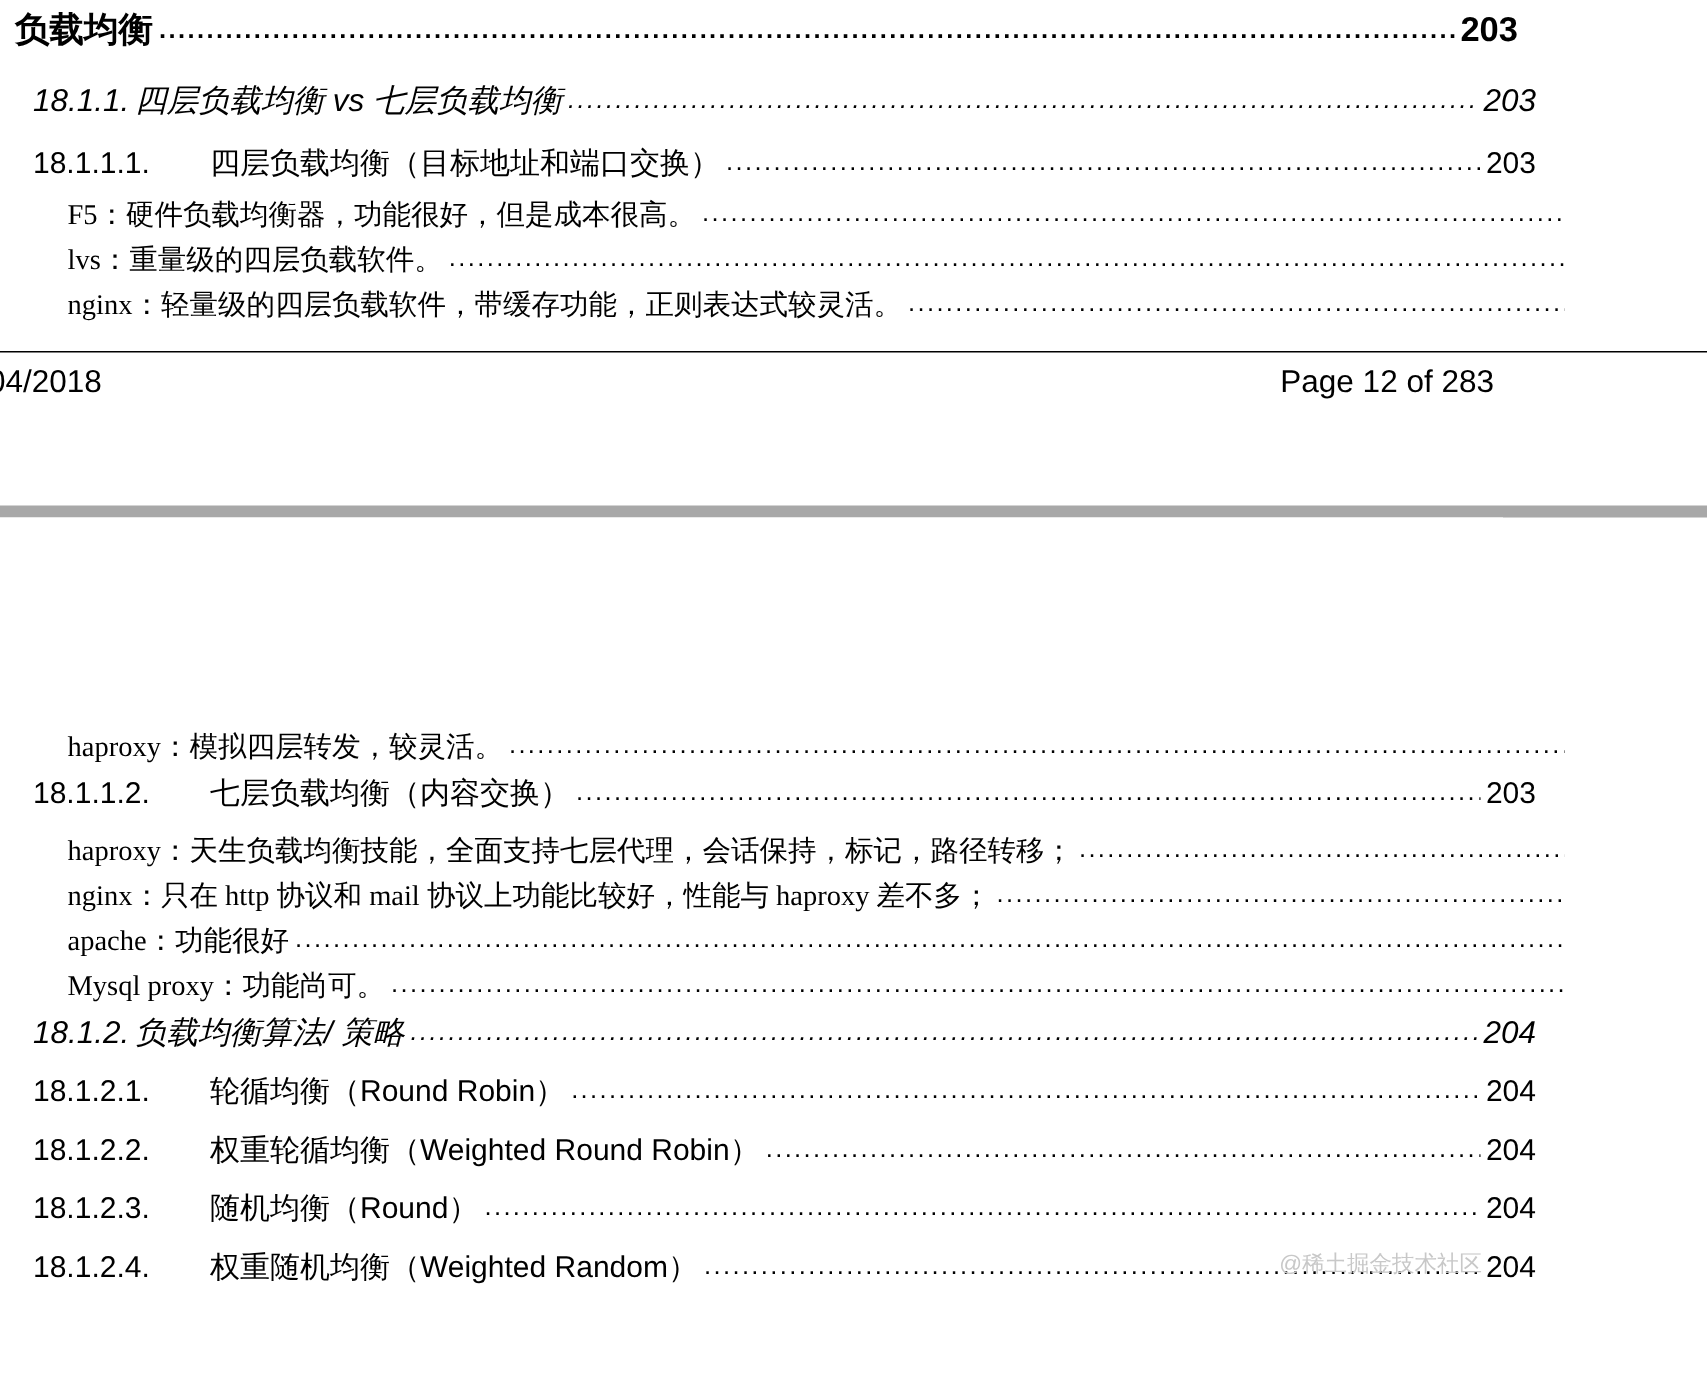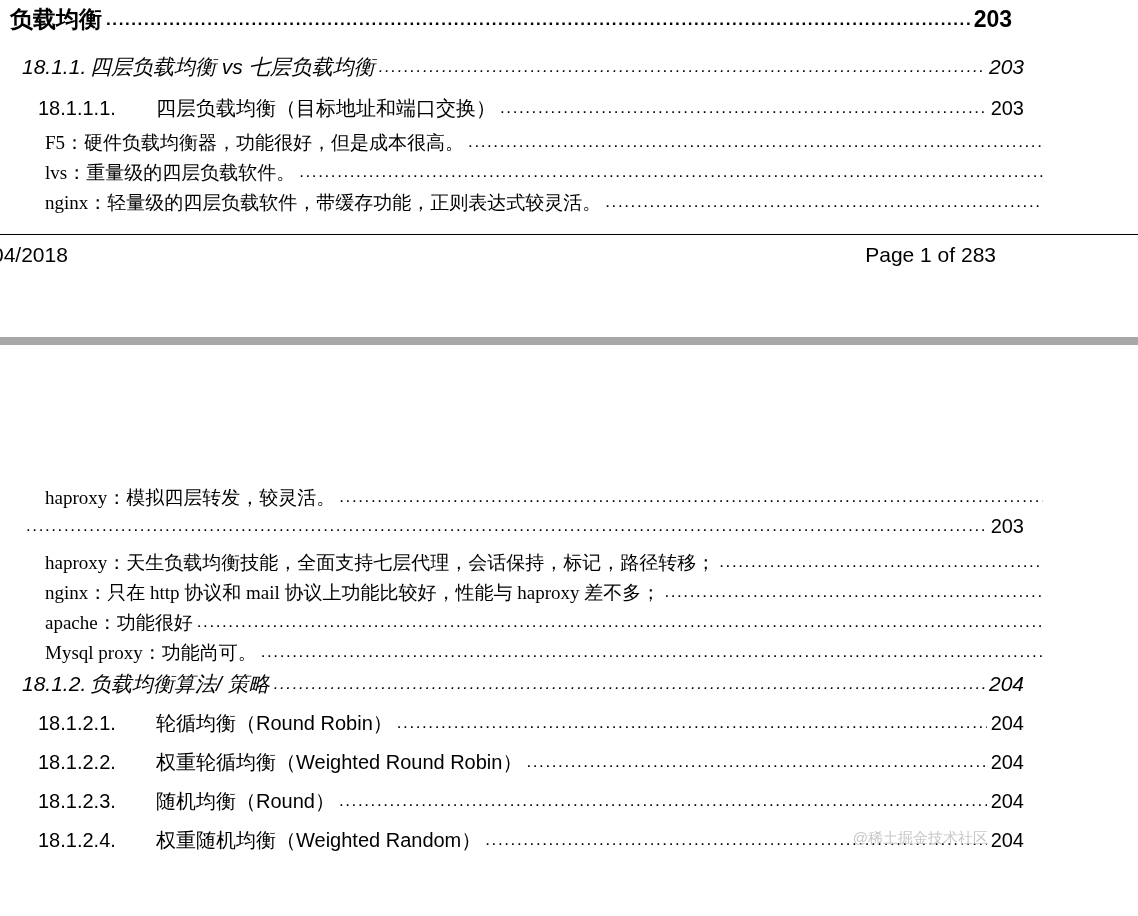--- a/index.html
+++ b/index.html
@@ -75,21 +75,21 @@
   .lvl-h4 {
     font-family: "Liberation Sans", sans-serif;
     font-size: 19px;
     padding-left: 45px;
   }
 
   .num {
     display: inline-block;
   }
   .lvl-h2 .num { width: 68px; }
-  .lvl-h3 .num { width: 118px; margin-left: 16px; }
+  .lvl-h3 .num { width: 118px; }
 
   .mixed {
     font-family: "Liberation Serif", serif;
   }
 
   
   .footer-rule {
     border-top: 1px solid #000;
     margin: 18px 0 0 0;
     width: 1138px;
@@ -151,33 +151,34 @@
       </div>
       <div class="toc-line lvl-h4" style="margin-bottom: 4px;">
         <span class="toc-text"><span class="mixed">nginx：轻量级的四层负载软件，带缓存功能，正则表达式较灵活。</span></span>
         <span class="toc-dots">...............................................................................................................................................................................................................................................................................................................................................................................................................</span>
       </div>
     </div>
 
   <div class="footer-rule"></div>
   <div class="footer">
     <span class="date">04/2018</span>
-    <span>Page 1 of 283</span>
+    <span>Page 12 of 283</span>
   </div>
 
   <div style="height:70px" class="white-gap"></div>
   <div class="gap-band"></div>
   <div style="height:140px" class="white-gap"></div>
 
   <div id="bottom-block">
       <div class="toc-line lvl-h4" style="margin-bottom: 4px;">
         <span class="toc-text"><span class="mixed">haproxy：模拟四层转发，较灵活。</span></span>
         <span class="toc-dots">...............................................................................................................................................................................................................................................................................................................................................................................................................</span>
       </div>
       <div class="toc-line lvl-h3" style="margin-bottom: 12px;">
+        <span class="toc-text"><span class="num">18.1.1.2.</span><span>七层负载均衡（内容交换）</span></span>
         <span class="toc-dots">...............................................................................................................................................................................................................................................................................................................................................................................................................</span>
         <span class="toc-page">203</span>
       </div>
       <div class="toc-line lvl-h4" style="margin-bottom: 4px;">
         <span class="toc-text"><span class="mixed">haproxy：天生负载均衡技能，全面支持七层代理，会话保持，标记，路径转移；</span></span>
         <span class="toc-dots">...............................................................................................................................................................................................................................................................................................................................................................................................................</span>
       </div>
       <div class="toc-line lvl-h4" style="margin-bottom: 4px;">
         <span class="toc-text"><span class="mixed">nginx：只在 http 协议和 mail 协议上功能比较好，性能与 haproxy 差不多；</span></span>
         <span class="toc-dots">...............................................................................................................................................................................................................................................................................................................................................................................................................</span>

